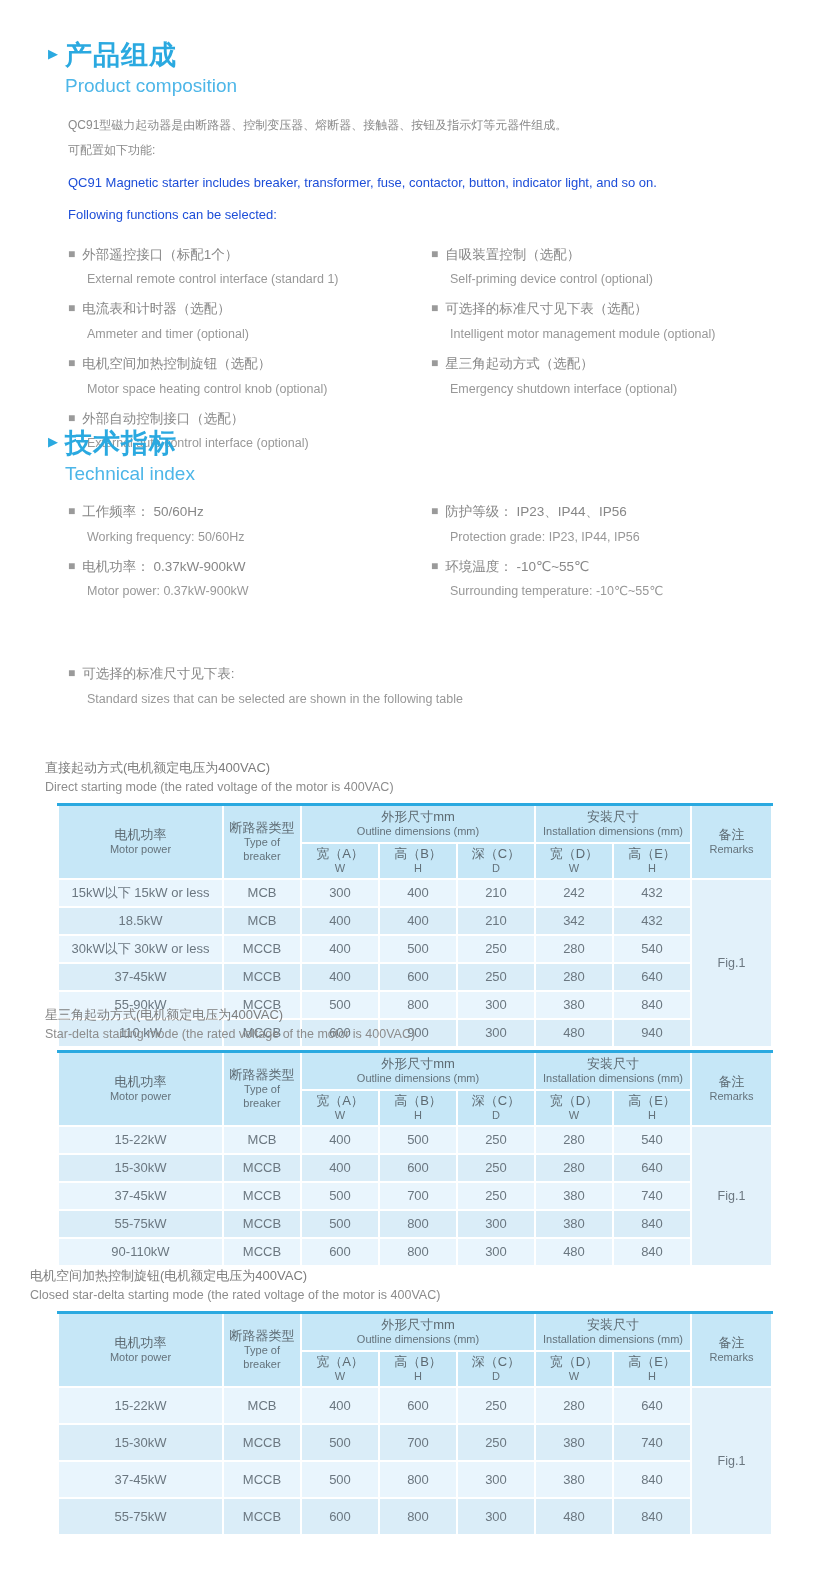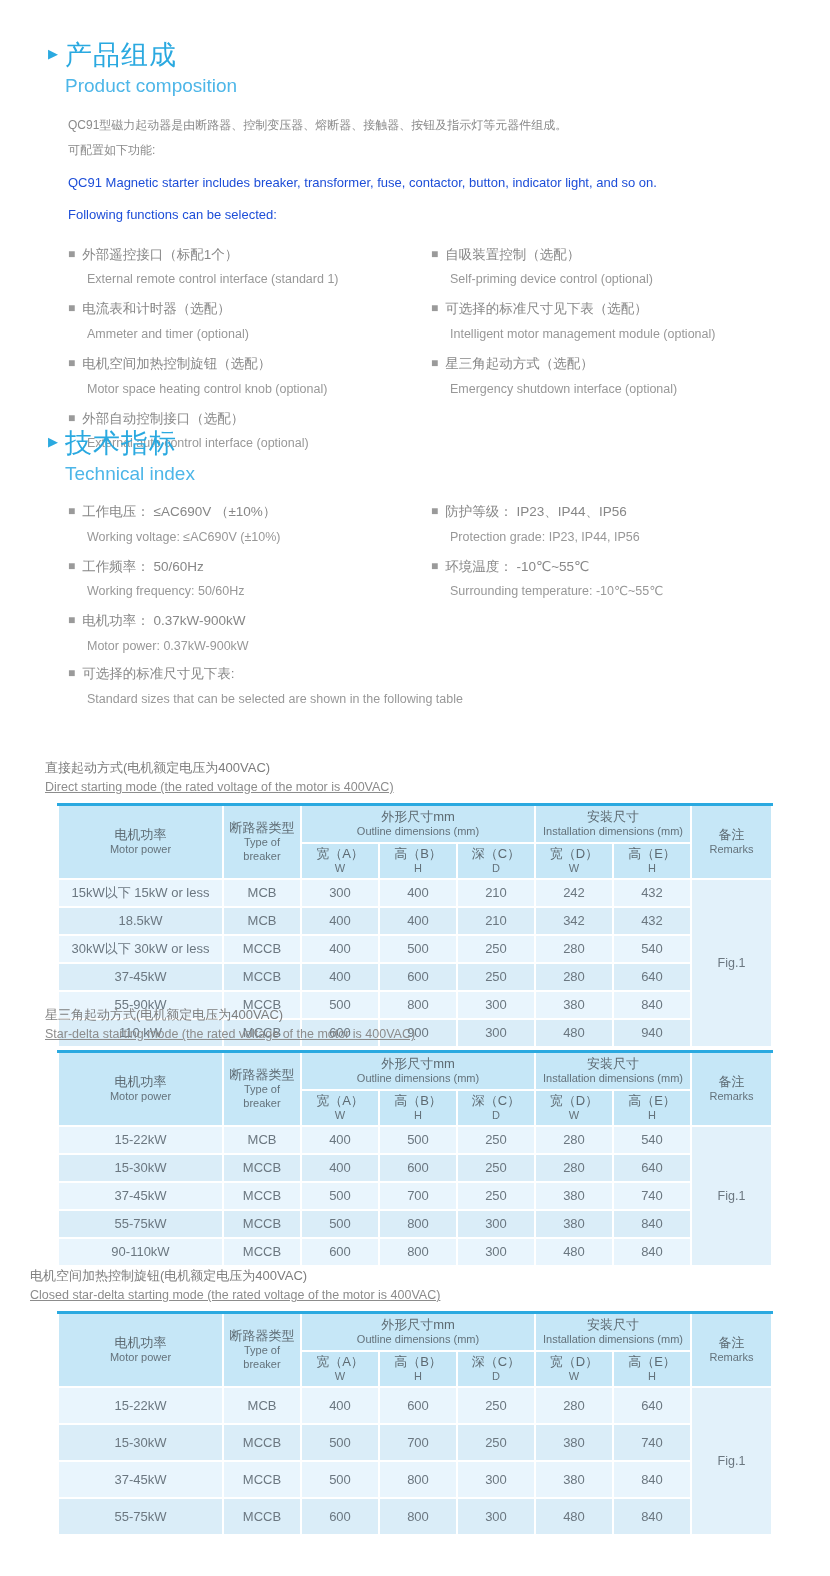--- a/index.html
+++ b/index.html
@@ -3,42 +3,42 @@
 <meta charset="utf-8">
 <style>
   html,body{margin:0;padding:0;background:#fff;}
   #page{
     position:relative;width:830px;height:1576px;background:#ffffff;overflow:hidden;
     font-family:"Liberation Sans","DejaVu Sans",sans-serif;color:#8a8a8a;
   }
   
   .sec-head{position:relative;padding-left:17px;}
   .tri{position:absolute;left:0;top:7px;font-size:13px;color:#2aa9e0;line-height:1;}
-  .sec-title{font-size:27px;font-weight:400;color:#2aa9e0;line-height:1.15;letter-spacing:1px;}
+  .sec-title{font-size:27px;font-weight:700;color:#2aa9e0;line-height:1.15;letter-spacing:1px;}
   .sec-sub{font-size:19px;color:#4db6e8;margin-top:4px;}
   
   .intro{margin:16px 0 0 20px;}
   .intro .zh{font-size:12px;color:#8a8a8a;line-height:2.1;}
   .intro .en{font-size:13px;color:#1d4ed8;line-height:1.9;}
   
   .cols{display:flex;margin-top:16px;}
   .col-l{margin-left:20px;width:363px;flex:0 0 auto;}
   .col-r{flex:1 1 auto;}
   .feat{margin-bottom:9px;}
   .fzh{font-size:13.5px;color:#878787;line-height:1.6;}
   .bullet{color:#9a9a9a;font-size:12px;margin-right:7px;vertical-align:1px;}
   .fen{font-size:12.5px;color:#989898;line-height:1.6;padding-left:19px;margin-top:4px;}
   
   .note{position:absolute;left:68px;top:663px;}
   
   .tblock{position:absolute;left:0;width:830px;}
   .tcap{margin-left:45px;}
   .tcap.shift{margin-left:30px;}
   .tcap .zh{font-size:13px;color:#7d7d7d;line-height:1.55;}
-  .tcap .en{font-size:12.5px;color:#8c8c8c;line-height:1.55;text-decoration:underline;}
+  .tcap .en{font-size:12.5px;color:#8c8c8c;line-height:1.55;}
   .dtable{
     margin-left:57px;width:716px;border-collapse:collapse;table-layout:fixed;
     border-top:3px solid #2aa9e0;margin-top:5px;
   }
   .dtable th,.dtable td{border:2px solid #ffffff;padding:0;text-align:center;vertical-align:middle;font-weight:normal;}
   .dtable thead th{background:#c6e7f7;color:#5d6a72;}
   .dtable thead .r1 th{height:36px;}
   .dtable thead .r2 th{height:34px;}
   .hz{font-size:13px;line-height:1.25;}
   .he{font-size:11px;line-height:1.2;color:#64727b;}
@@ -109,24 +109,20 @@
 
   <div class="sec-tech">
     <div class="sec-head">
       <span class="tri">▶</span>
       <div class="sec-title">技术指标</div>
       <div class="sec-sub">Technical index</div>
     </div>
     <div class="cols">
       <div class="col-l">
           <div class="feat">
-            <div class="fzh"><span class="bullet">■</span><span>工作电压： ≤AC690V （±10%）</span></div>
-            <div class="fen">Working voltage: ≤AC690V (±10%)</div>
-          </div>
-          <div class="feat">
             <div class="fzh"><span class="bullet">■</span><span>工作频率： 50/60Hz</span></div>
             <div class="fen">Working frequency: 50/60Hz</div>
           </div>
           <div class="feat">
             <div class="fzh"><span class="bullet">■</span><span>电机功率： 0.37kW-900kW</span></div>
             <div class="fen">Motor power: 0.37kW-900kW</div>
           </div>
         </div>
       <div class="col-r">
           <div class="feat">

